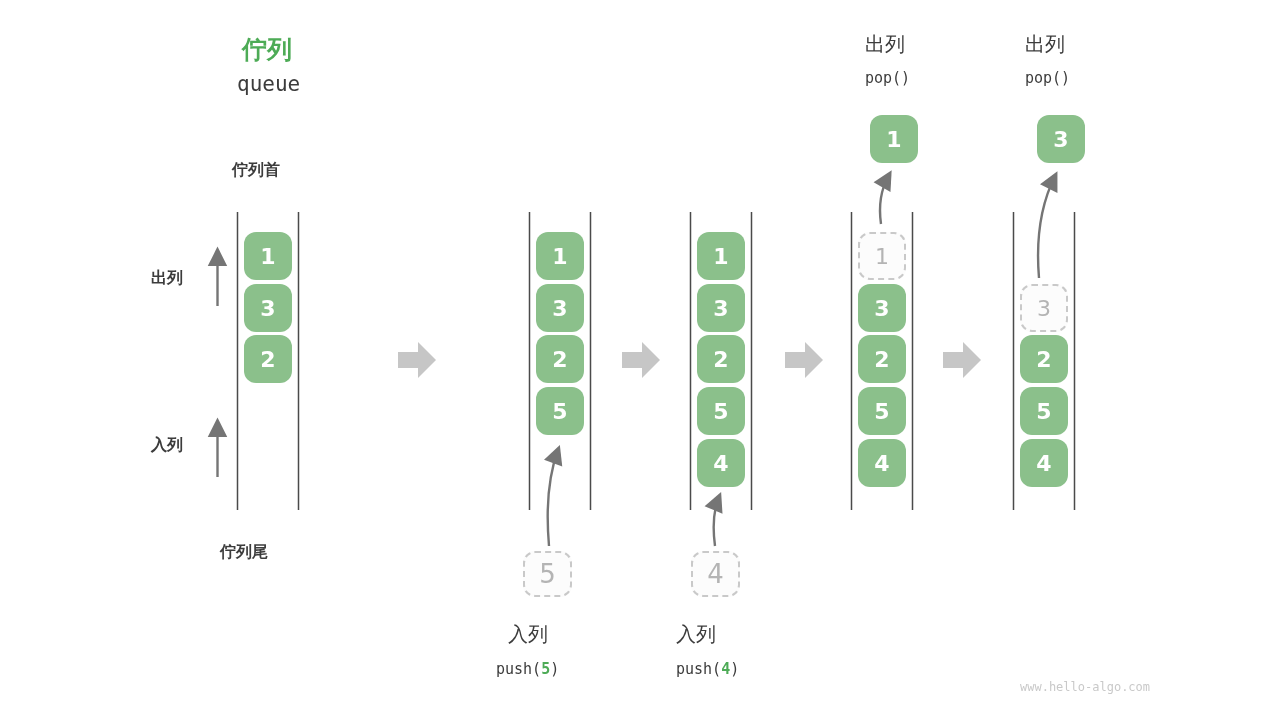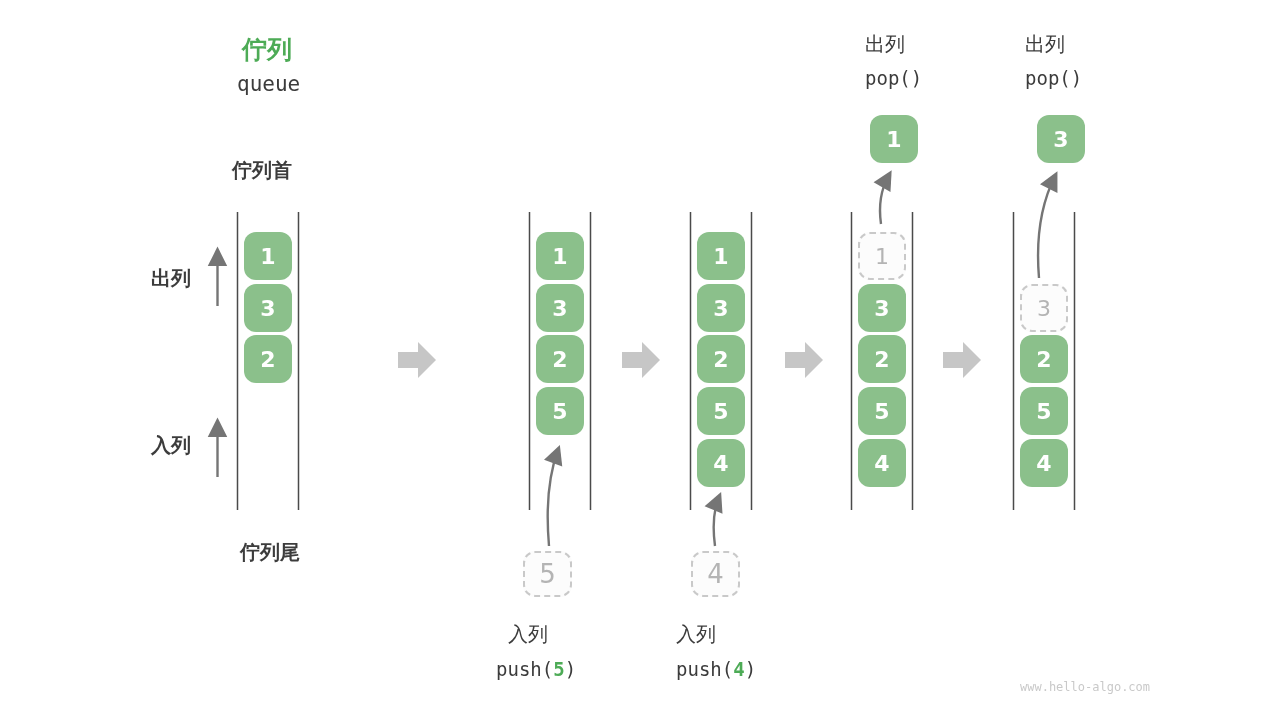--- a/index.html
+++ b/index.html
@@ -5,23 +5,23 @@
   html,body{margin:0;padding:0;background:#ffffff;}
   .canvas{
     position:relative;width:1280px;height:720px;background:#ffffff;overflow:hidden;
     font-family:"Liberation Sans","DejaVu Sans",sans-serif;color:#3c3c3c;
   }
   .abs{position:absolute;}
   .overlay{position:absolute;left:0;top:0;}
   .title-zh{font-size:25px;font-weight:bold;color:#4dab56;line-height:26px;}
   .mono{font-family:"DejaVu Sans Mono","Liberation Mono",monospace;}
   .title-en{font-size:21px;color:#3c3c3c;line-height:22px;}
-  .side-label{font-size:20px;font-weight:bold;color:#3c3c3c;line-height:26px;white-space:nowrap;}
+  .side-label{font-size:16px;font-weight:bold;color:#3c3c3c;line-height:26px;white-space:nowrap;}
   .op-label{font-size:20px;color:#3c3c3c;line-height:22px;white-space:nowrap;}
-  .op-code{font-size:19px;color:#3c3c3c;line-height:24px;white-space:nowrap;}
+  .op-code{font-size:15px;color:#3c3c3c;line-height:24px;white-space:nowrap;}
   .op-code .green{color:#4dab56;font-weight:bold;}
   .cell{
     width:48px;height:48px;border-radius:12px;box-sizing:border-box;
     display:flex;align-items:center;justify-content:center;
     font-family:"DejaVu Sans","Liberation Sans",sans-serif;
     font-size:22px;font-weight:bold;
   }
   .cell.solid{background:#8bc08b;color:#ffffff;}
   .cell.dashed{
     background:#fcfcfc;border:2px dashed #c9c9c9;color:#b4b4b4;font-weight:normal;
@@ -75,21 +75,21 @@
     <g fill="none" stroke="#757575" stroke-width="2.4">
       <path d="M881 224 Q877 196 889 175" marker-end="url(#ah)"></path>
       <path d="M1039 278 Q1034 218 1055 176" marker-end="url(#ah)"></path>
     </g>
   </svg>
 
   <div class="abs title-zh" style="left:242px;top:36px">佇列</div>
   <div class="abs mono title-en" style="left:237px;top:73px">queue</div>
 
   <div class="abs side-label" style="left:232px;top:157px">佇列首</div>
-  <div class="abs side-label" style="left:240px;top:539px">佇列尾</div>
+  <div class="abs side-label" style="left:220px;top:539px">佇列尾</div>
   <div class="abs side-label" style="left:151px;top:265px">出列</div>
   <div class="abs side-label" style="left:151px;top:432px">入列</div>
 
   <div class="abs cell solid" style="left:244px;top:232px">1</div>
   <div class="abs cell solid" style="left:244px;top:284px">3</div>
   <div class="abs cell solid" style="left:244px;top:335px">2</div>
 
   <div class="abs cell solid" style="left:536px;top:232px">1</div>
   <div class="abs cell solid" style="left:536px;top:284px">3</div>
   <div class="abs cell solid" style="left:536px;top:335px">2</div>

